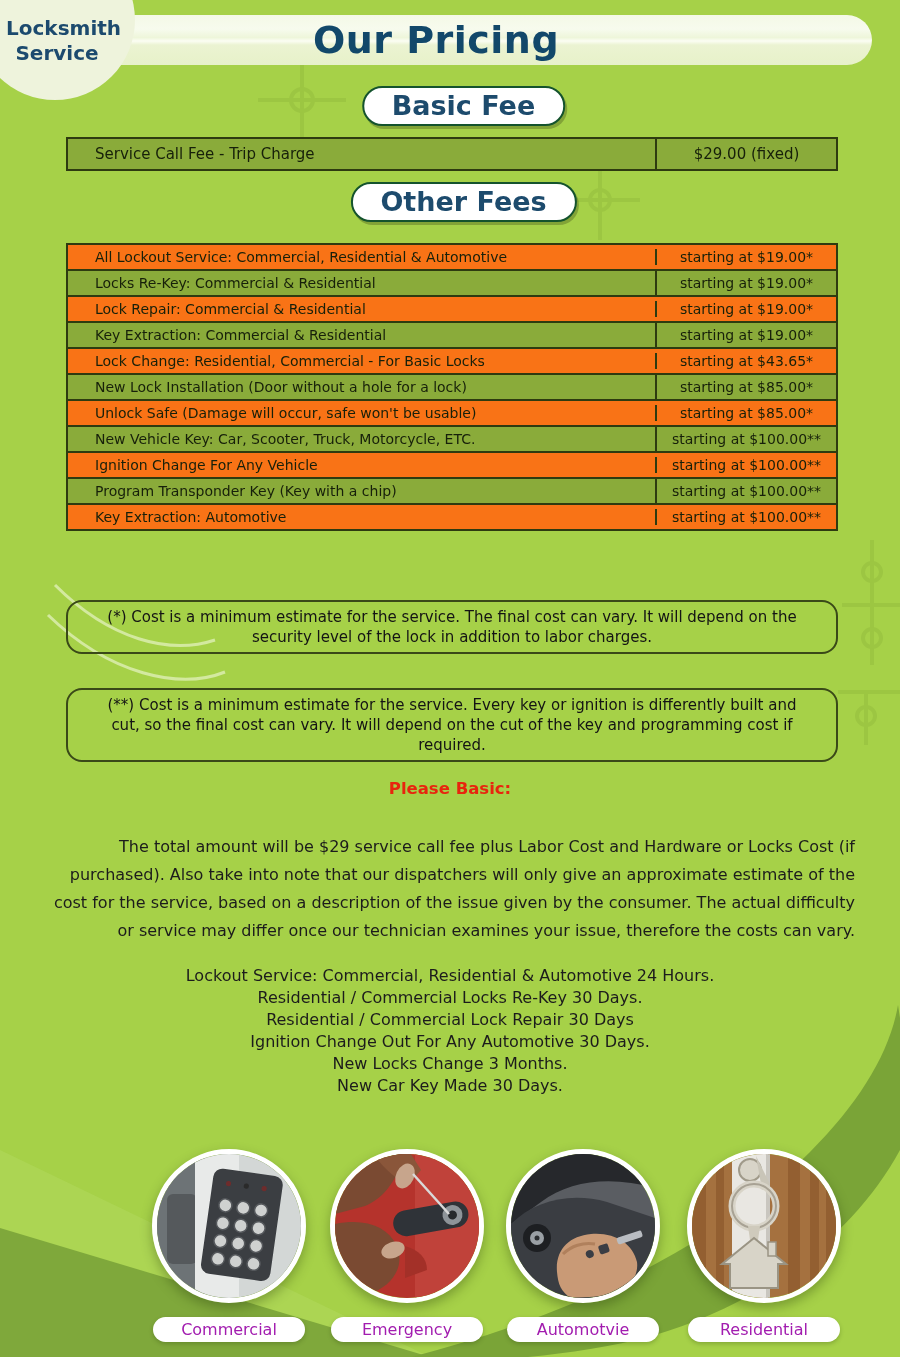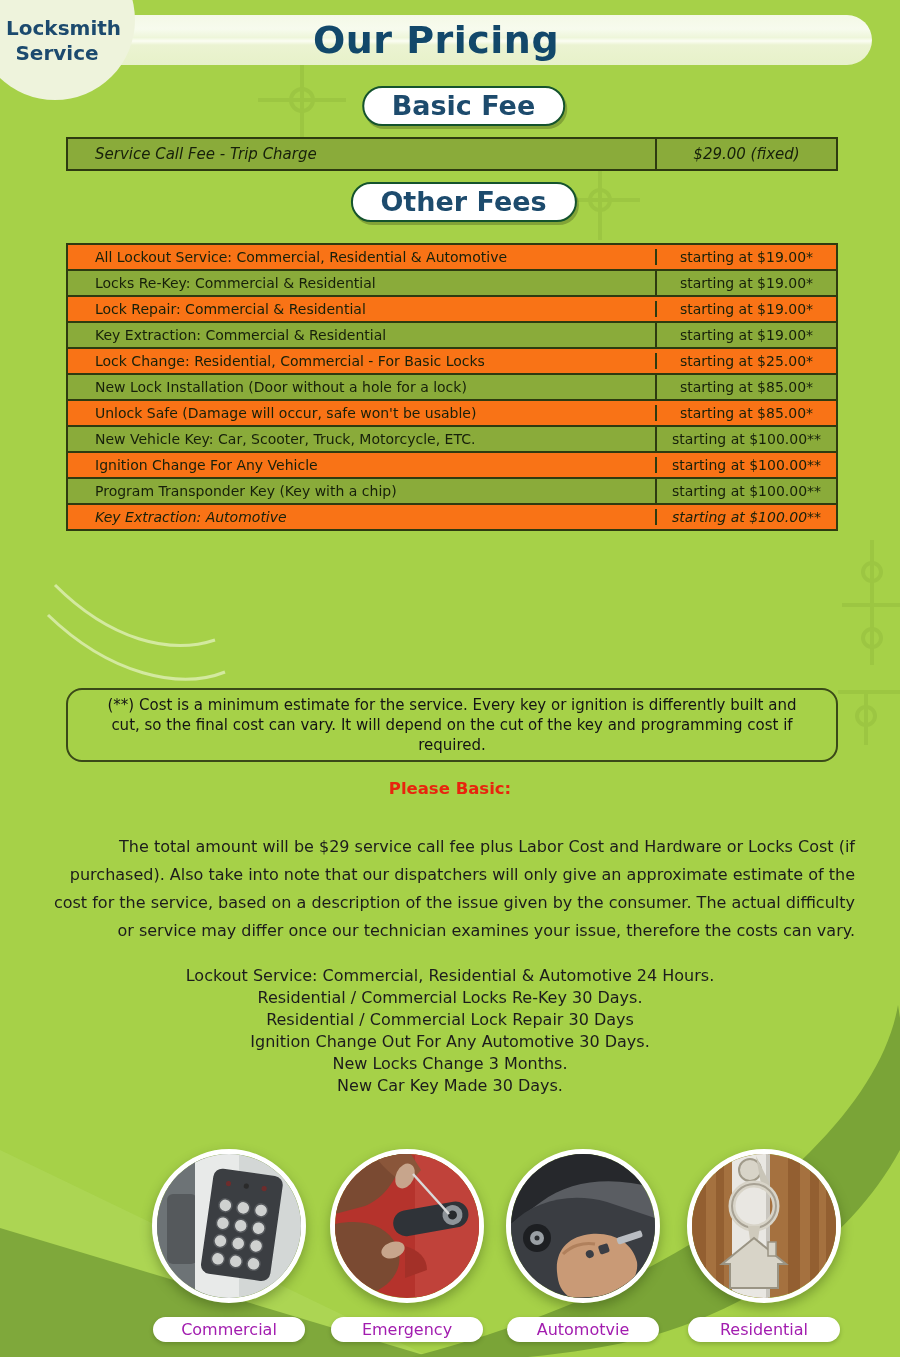--- a/index.html
+++ b/index.html
@@ -26,21 +26,21 @@
   .pill.basic{top:86px;}
   .pill.other{top:182px;}
 
   
   .feetable{position:absolute;left:66px;width:772px;z-index:2;box-sizing:border-box;
     border:2px solid #2e3b10;}
   .feetable.basic{top:137px;}
   .feetable.other{top:243px;}
   .frow{display:flex;align-items:stretch;border-bottom:2px solid #2e3b10;
     font-size:14px;color:#17200a;}
-  .frow:last-child{border-bottom:none;font-style:italic;}
+  .frow:last-child{border-bottom:none;}
   .feetable.basic .frow{height:30px;font-size:15px;}
   .feetable.other .frow{height:24px;}
   .frow .svc{flex:1;display:flex;align-items:center;padding-left:27px;}
   .frow .price{width:181px;display:flex;align-items:center;justify-content:center;
     border-left:2px solid #2e3b10;box-sizing:border-box;}
   .frow.light{background:#f97316;align-items:center;}
   .frow.dark{background:#8aab3a;}
 
   
   .notebox{position:absolute;left:66px;width:772px;z-index:2;box-sizing:border-box;
@@ -131,21 +131,21 @@
     <div class="frow light">
       <div class="svc">Lock Repair: Commercial &amp; Residential</div>
       <div class="price">starting at $19.00*</div>
     </div>
     <div class="frow dark">
       <div class="svc">Key Extraction: Commercial &amp; Residential</div>
       <div class="price">starting at $19.00*</div>
     </div>
     <div class="frow light">
       <div class="svc">Lock Change: Residential, Commercial - For Basic Locks</div>
-      <div class="price">starting at $25.00*</div>
+      <div class="price">starting at $43.65*</div>
     </div>
     <div class="frow dark">
       <div class="svc">New Lock Installation (Door without a hole for a lock)</div>
       <div class="price">starting at $85.00*</div>
     </div>
     <div class="frow light">
       <div class="svc">Unlock Safe (Damage will occur, safe won't be usable)</div>
       <div class="price">starting at $85.00*</div>
     </div>
     <div class="frow dark">
@@ -159,20 +159,21 @@
     <div class="frow dark">
       <div class="svc">Program Transponder Key (Key with a chip)</div>
       <div class="price">starting at $100.00**</div>
     </div>
     <div class="frow light">
       <div class="svc">Key Extraction: Automotive</div>
       <div class="price">starting at $100.00**</div>
     </div>
   </div>
 
+  <div class="notebox n1">(*) Cost is a minimum estimate for the service. The final cost can vary. It will depend on the security level of the lock in addition to labor charges.</div>
   <div class="notebox n2">(**) Cost is a minimum estimate for the service. Every key or ignition is differently built and cut, so the final cost can vary. It will depend on the cut of the key and programming cost if required.</div>
 
   <div class="red-head note">Please Basic:</div>
   <div class="note-body">The total amount will be $29 service call fee plus Labor Cost and Hardware or Locks Cost (if purchased). Also take into note that our dispatchers will only give an approximate estimate of the cost for the service, based on a description of the issue given by the consumer. The actual difficulty or service may differ once our technician examines your issue, therefore the costs can vary.</div>
 
   <div class="warranty-lines">
     <div>Lockout Service: Commercial, Residential &amp; Automotive 24 Hours.</div>
     <div>Residential / Commercial Locks Re-Key 30 Days.</div>
     <div>Residential / Commercial Lock Repair 30 Days</div>
     <div>Ignition Change Out For Any Automotive 30 Days.</div>

